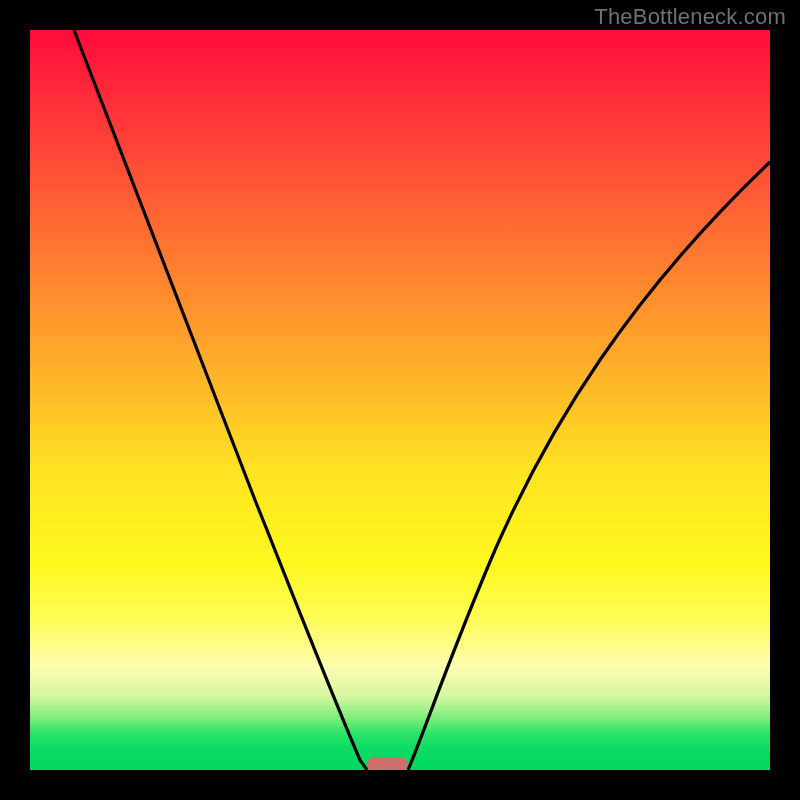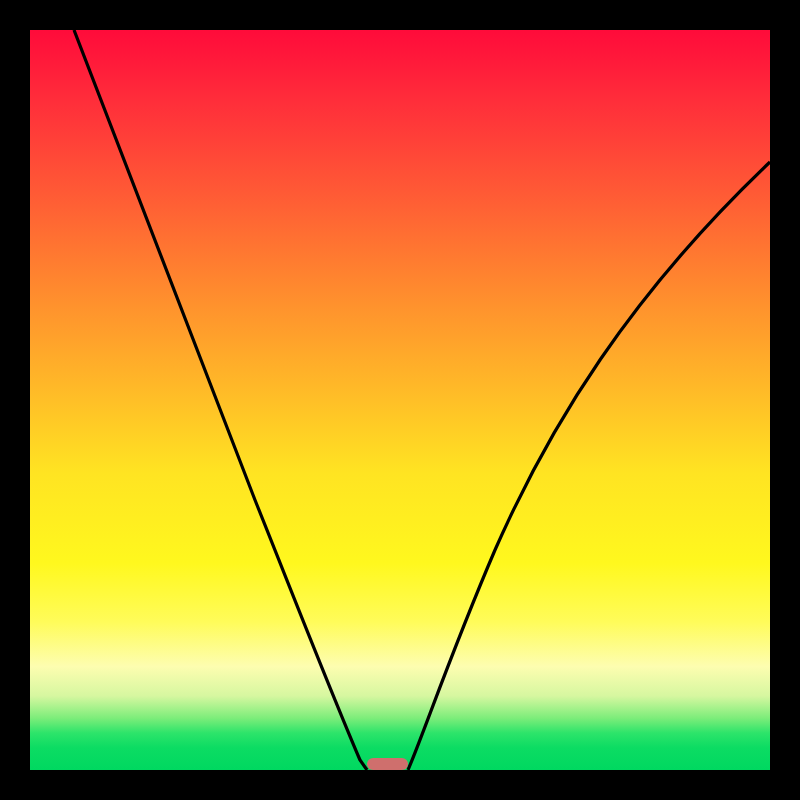--- a/index.html
+++ b/index.html
@@ -84,13 +84,14 @@
                C 265 570, 300 660, 330 730
                L 337 740" fill="none" stroke="#000" stroke-width="3.2"></path>
       <path d="M 378 740
                C 395 700, 420 625, 465 520
                C 520 395, 600 265, 740 132" fill="none" stroke="#000" stroke-width="3.2"></path>
     </svg>
 
     <div class="marker" style="left:337px; width:41px; bottom:0; height:12px;"></div>
   </div>
 
+  <div class="watermark">TheBottleneck.com</div>
 </div>
 
 </body></html>

